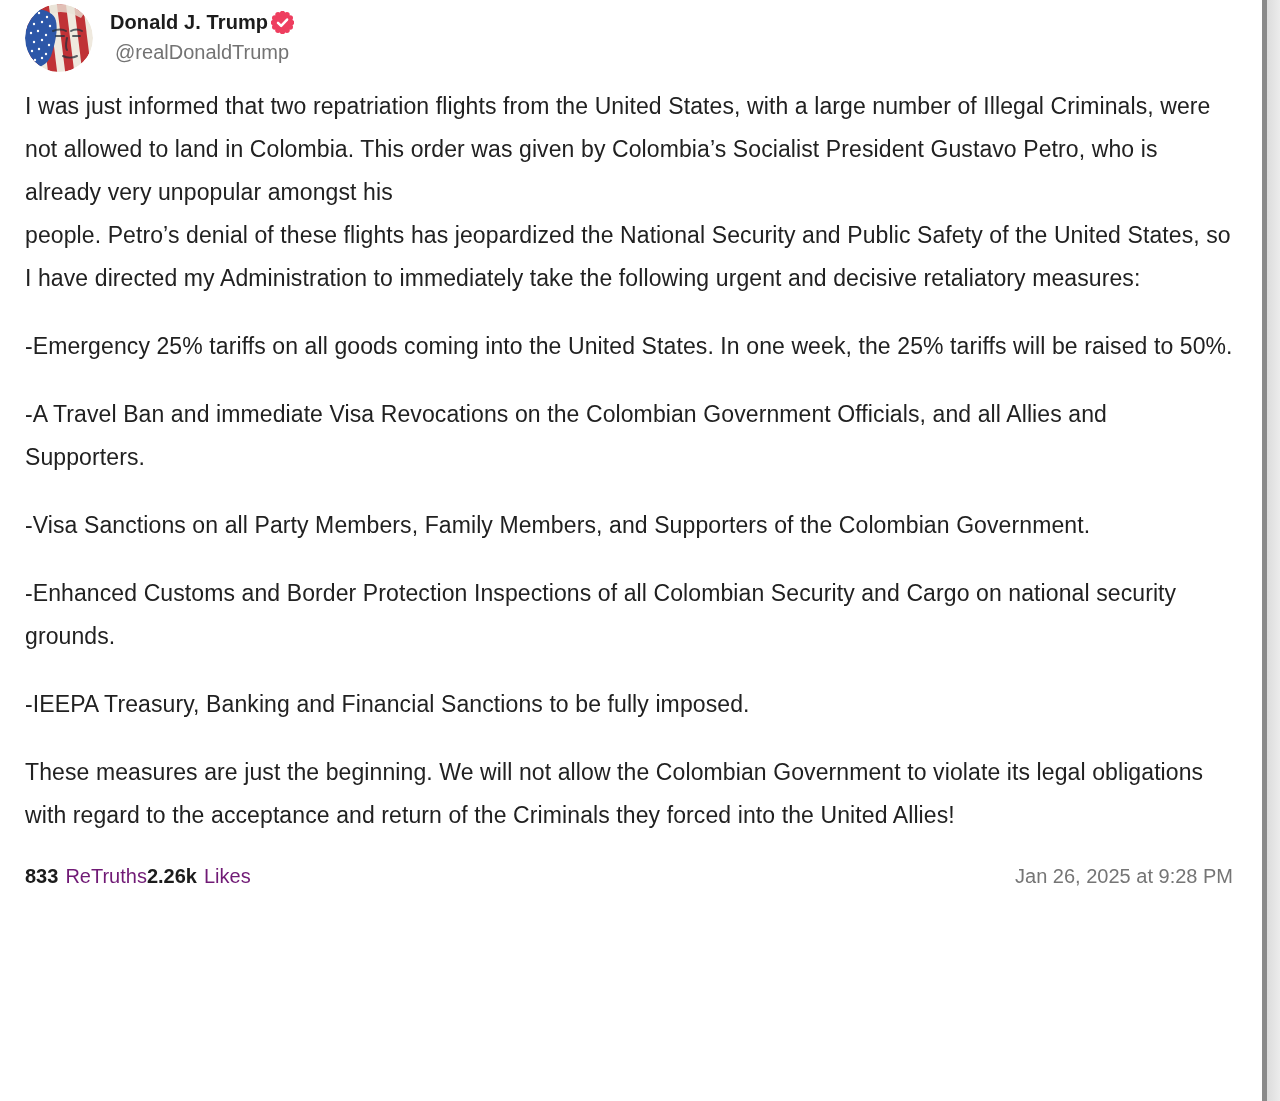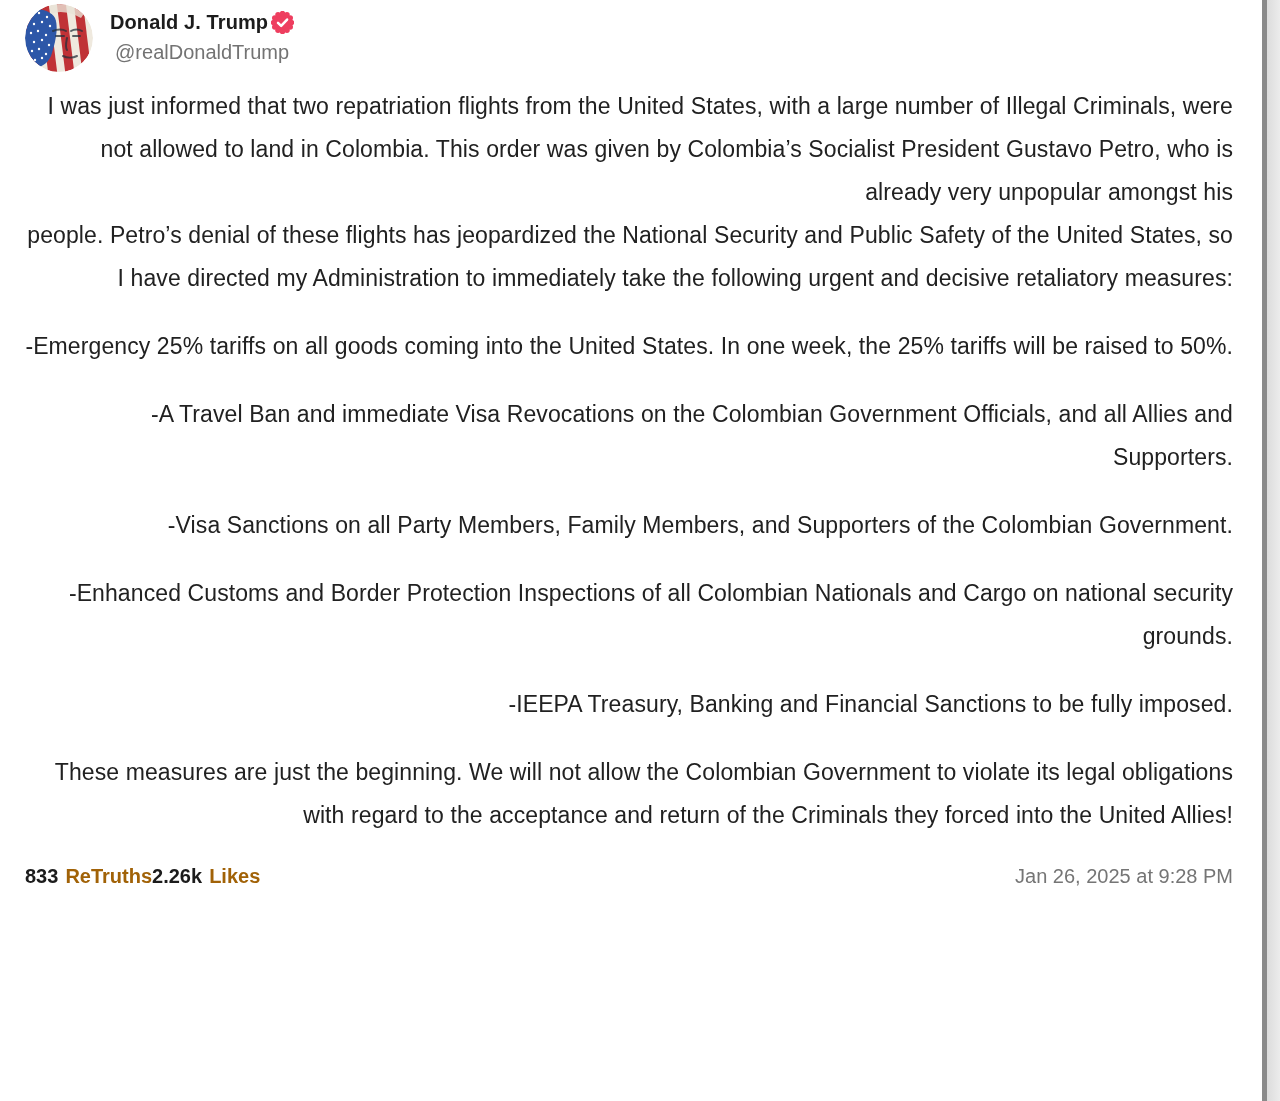--- a/index.html
+++ b/index.html
@@ -54,39 +54,38 @@
     cursor: pointer;
     text-align: center;
   }
   
   .post-body {
     margin-top: 13px;
     font-size: 23px;
     line-height: 43px;
     color: #212121;
     letter-spacing: 0.1px;
-    text-align: right;
   }
   .post-body p {
     margin: 0 0 25px 0;
     white-space: pre-line;
   }
   .post-body p.gap-before { margin-top: 18px; }
   
   .stats-row {
     display: flex;
     justify-content: space-between;
     align-items: flex-end;
     margin-top: 6px;
     font-size: 20px;
     line-height: 28px;
   }
   .stats-left { display: flex; align-items: baseline; }
   .count { font-weight: 700; color: #1c1c1c; cursor: pointer; }
-  .stat-label { color: #a16207; margin-left: 7px; cursor: pointer; font-weight: bold; }
+  .stat-label { color: #701a75; margin-left: 7px; cursor: pointer; }
   .likes-count { }
   .timestamp { color: #757575; }
   
   .edge-track {
     position: absolute;
     top: 0; right: 0;
     width: 13px; height: 1101px;
     background: linear-gradient(to right, #dcdcdc, #ececec);
   }
   .edge-line {
@@ -176,21 +175,21 @@
       <div class="handle">@realDonaldTrump</div>
     </div>
   </div>
 
   <div class="post-body" id="paragraphs">
       <p>I was just informed that two repatriation flights from the United States, with a large number of Illegal Criminals, were not allowed to land in Colombia. This order was given by Colombia’s Socialist President Gustavo Petro, who is already very unpopular amongst his
 people. Petro’s denial of these flights has jeopardized the National Security and Public Safety of the United States, so I have directed my Administration to immediately take the following urgent and decisive retaliatory measures:</p>
       <p class="gap-before">-Emergency 25% tariffs on all goods coming into the United States. In one week, the 25% tariffs will be raised to 50%.</p>
       <p>-A Travel Ban and immediate Visa Revocations on the Colombian Government Officials, and all Allies and Supporters.</p>
       <p>-Visa Sanctions on all Party Members, Family Members, and Supporters of the Colombian Government.</p>
-      <p>-Enhanced Customs and Border Protection Inspections of all Colombian Nationals and Cargo on national security grounds.</p>
+      <p>-Enhanced Customs and Border Protection Inspections of all Colombian Security and Cargo on national security grounds.</p>
       <p>-IEEPA Treasury, Banking and Financial Sanctions to be fully imposed.</p>
       <p class="gap-before">These measures are just the beginning. We will not allow the Colombian Government to violate its legal obligations with regard to the acceptance and return of the Criminals they forced into the United Allies!</p>
     </div>
 
   <div class="stats-row">
     <div class="stats-left">
       <span class="count">833</span>
       <span class="stat-label">ReTruths</span>
       <span class="count likes-count">2.26k</span>
       <span class="stat-label">Likes</span>

